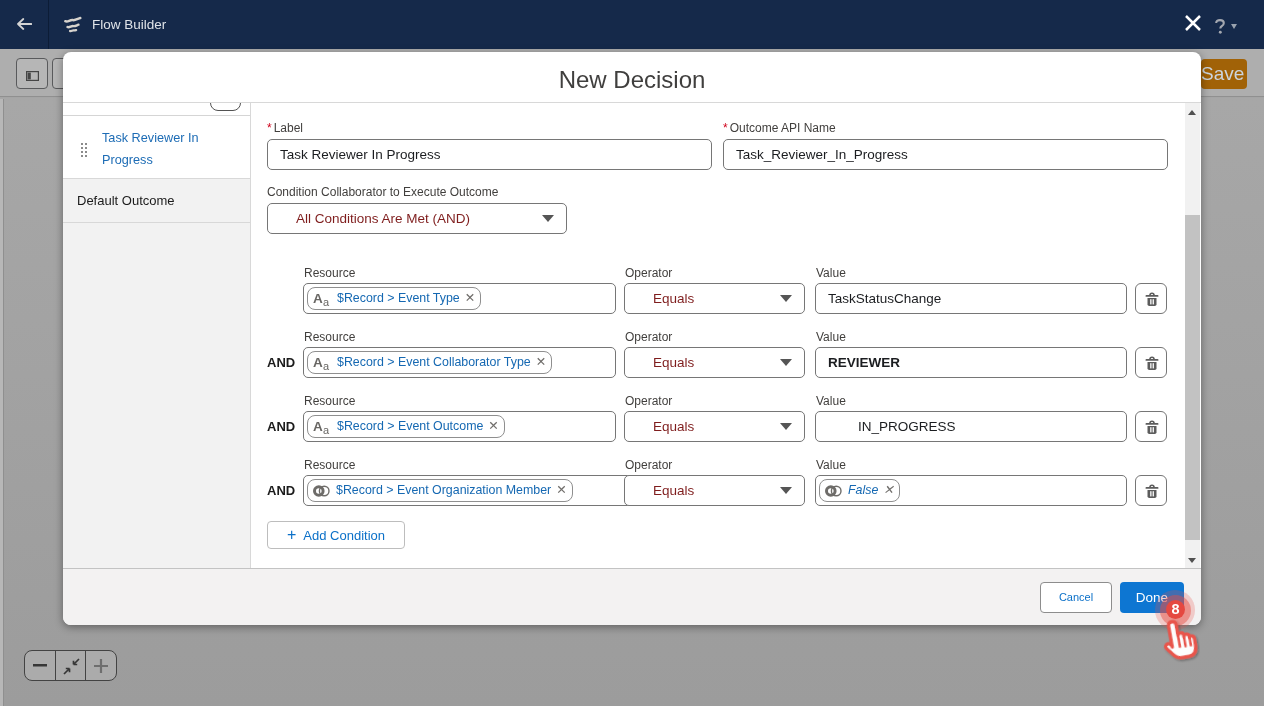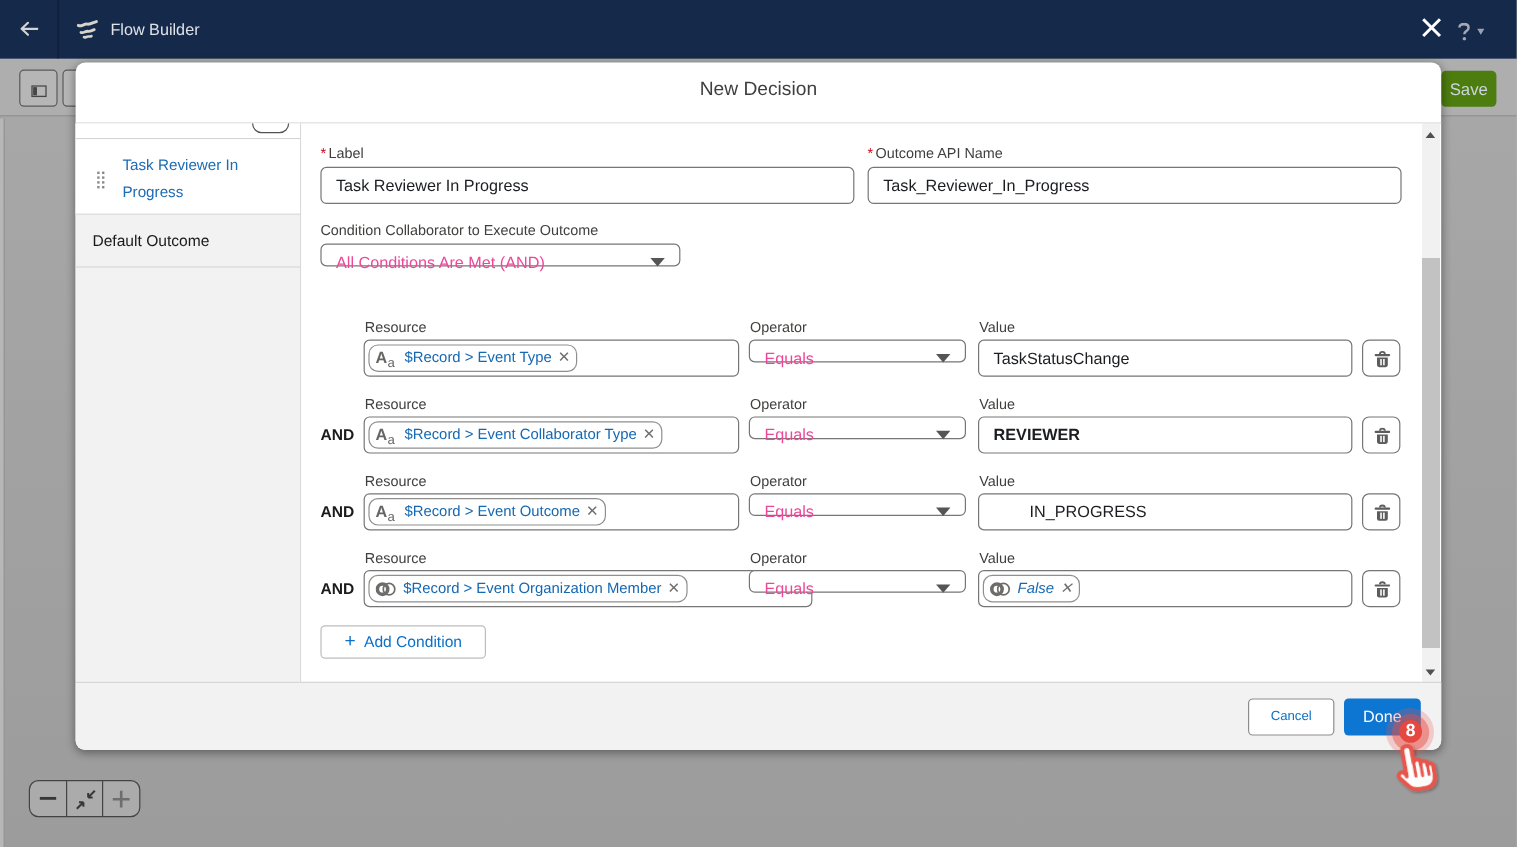--- a/index.html
+++ b/index.html
@@ -7,49 +7,49 @@
   .abs { position:absolute; }
   body { position:relative; background:#a5a5a5; }
 
   
   .navbar { position:absolute; left:0; top:0; width:1264px; height:49px; background:#15294a; }
   .nav-sep { position:absolute; left:48px; top:0; width:1px; height:49px; background:#0c1c36; }
 
   
   .toolstrip { position:absolute; left:0; top:49px; width:1264px; height:48px; background:#aeaeae; border-bottom:1px solid #909090; }
   .tbtn { position:absolute; top:9px; height:31px; border:1px solid #595a5c; border-radius:4px; background:#b6b6b6; }
-  .savebtn { position:absolute; left:1201px; top:59px; width:46px; height:30px; background:#4d7c0f; border-radius:4px; color:#ccd5de; font-size:14px; text-align:center; line-height:30px; }
+  .savebtn { position:absolute; left:1201px; top:59px; width:46px; height:30px; background:#a16207; border-radius:4px; color:#ccd5de; font-size:19px; text-align:left; line-height:30px; }
   .canvas { position:absolute; left:0; top:98px; width:1264px; height:608px; background:linear-gradient(#a7a7a7,#9c9c9c); }
   .leftrail { position:absolute; left:0; top:99px; width:4px; height:607px; background:#b7b7b7; border-right:1px solid #8f8f8f; }
   .zoomgrp { position:absolute; left:24px; top:650px; width:93px; height:31px; border:1px solid #434343; border-radius:8px; background:#ababab; display:flex; }
   .zoomgrp .zc { flex:1; position:relative; }
   .zoomgrp .zc + .zc { border-left:1px solid #434343; }
 
   
   .modal { position:absolute; left:63px; top:52px; width:1138px; height:573px; background:#fff; border-radius:8px; box-shadow:0 2px 8px rgba(0,0,0,0.4); }
   .mhead { position:absolute; left:0; top:0; width:1138px; height:51px; border-bottom:1px solid #d8d8d8; }
-  .mtitle { position:absolute; left:0; top:14px; width:1138px; text-align:center; font-size:16px; color:#403f3e; }
+  .mtitle { position:absolute; left:0; top:14px; width:1138px; text-align:center; font-size:24px; color:#403f3e; }
   .mfoot { position:absolute; left:0; top:516px; width:1138px; height:57px; background:#f3f2f2; border-top:1px solid #c3c3c3; border-radius:0 0 8px 8px; }
 
   
   .sidebar { position:absolute; left:0; top:51px; width:188px; height:465px; background:#f2f2f2; border-right:1px solid #d8d8d8; }
   .sb-strip { position:absolute; left:0; top:0; width:187px; height:13px; background:#fff; border-bottom:1px solid #d5d5d5; overflow:hidden; }
   .sb-pill { position:absolute; left:147px; top:-8px; width:31px; height:16px; border:1.3px solid #525252; border-radius:9px; background:#fff; }
   .sb-item1 { position:absolute; left:0; top:13px; width:187px; height:63px; background:#fff; border-bottom:1px solid #d8d8d8; }
   .sb-item2 { position:absolute; left:0; top:76px; width:187px; height:44px; border-bottom:1px solid #d8d8d8; font-size:13px; color:#1b1b1b; line-height:44px; padding-left:14px; }
   .sb-link { position:absolute; left:39px; top:11px; width:120px; font-size:12.7px; line-height:22px; color:#1d6cb5; }
   .dots { position:absolute; left:18px; top:27px; width:8px; height:16px; }
   .dots i { position:absolute; width:2px; height:2px; background:#8b8b8b; }
 
   
   .form { position:absolute; left:188px; top:51px; width:935px; height:465px; background:#fff; overflow:hidden; }
   .flabel { position:absolute; font-size:12px; color:#413f3d; }
   .red { color:#d0021b; margin-right:2px; }
   .finput { position:absolute; height:31px; border:1px solid #767676; border-radius:5px; background:#fff; font-size:13.5px; color:#1b1d20; line-height:29px; padding-left:12px; }
-  .fselect { position:absolute; height:19px; border:1px solid #767676; border-radius:5px; background:#fff; font-size:13.5px; color:#ec4899; line-height:29px; padding-left:12px; }
+  .fselect { position:absolute; height:31px; border:1px solid #767676; border-radius:5px; background:#fff; font-size:13.5px; color:#7f1d1d; line-height:29px; padding-left:28px; }
   .caret { position:absolute; width:0; height:0; border-left:6px solid transparent; border-right:6px solid transparent; border-top:7px solid #555; }
   .andlbl { position:absolute; font-size:13px; font-weight:bold; color:#1b1b1b; }
   .pill { position:absolute; top:3px; height:23px; border:1px solid #8f8f8f; border-radius:8px; background:#fff; display:flex; align-items:center; padding:0 5px; font-size:12.4px; color:#1568b2; white-space:nowrap; }
   .pill .x { color:#706e6b; margin-left:5px; font-size:12.5px; }
   .trash { position:absolute; width:32px; height:31px; border:1px solid #767676; border-radius:6px; background:#fff; }
   .addbtn { position:absolute; left:16px; top:418px; width:138px; height:28px; border:1px solid #bdbdbd; border-radius:4px; background:#fff; color:#0b70c8; font-size:13px; line-height:26px; text-align:center; }
 
   
   .vscroll { position:absolute; left:1122px; top:51px; width:15px; height:465px; background:#f1f1f1; }
   .vthumb { position:absolute; left:0; top:112px; width:15px; height:325px; background:#c2c2c2; }

